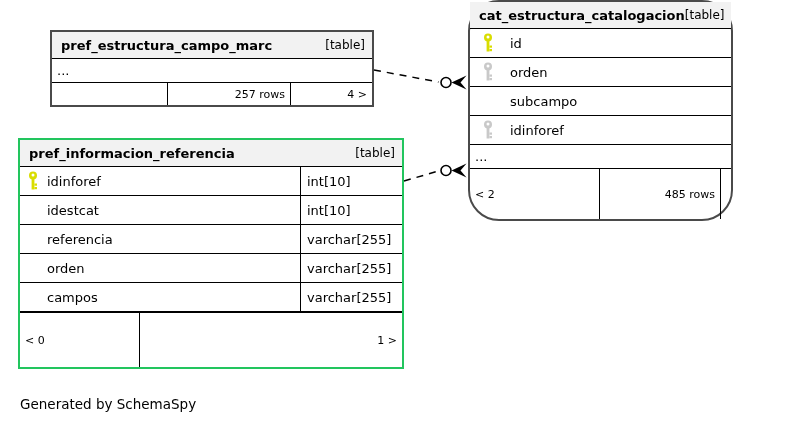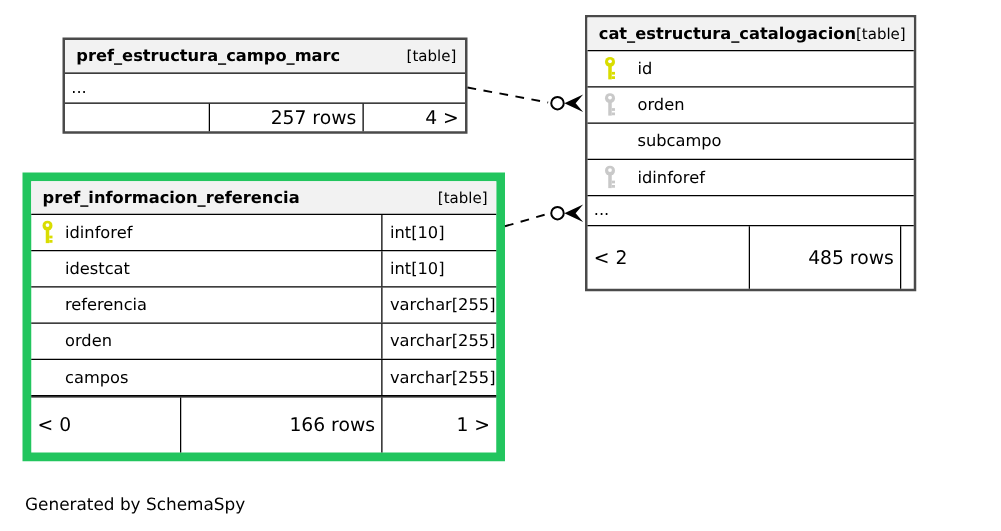--- a/index.html
+++ b/index.html
@@ -5,21 +5,21 @@
   html,body { margin:0; padding:0; }
   body {
     width:801px; height:425px; background:#ffffff; position:relative;
     font-family:"DejaVu Sans","Liberation Sans",sans-serif; color:#000;
     overflow:hidden;
   }
   .tbl {
     position:absolute; background:#fff; box-sizing:border-box;
     border:2px solid #4a4a4a; display:flex; flex-direction:column;
   }
-  .tbl.focus { border:7px solid #22c55e; }
+  .tbl.focus { border:2px solid #22c55e; }
   .tbl-header {
     display:flex; justify-content:space-between; align-items:center;
     background:#f2f2f2; padding:0 7px 0 9px; font-weight:bold; font-size:13px;
     border-bottom:1px solid #000; flex:0 0 27px; box-sizing:border-box;
   }
   .tbl-badge { font-weight:normal; font-size:12px; }
   .row {
     position:relative; display:flex; align-items:center; font-size:13px;
     border-bottom:1px solid #000; box-sizing:border-box; flex:0 0 29px;
   }
@@ -36,21 +36,21 @@
   .type-cell {
     position:absolute; left:280px; top:0; bottom:0; right:0;
     border-left:1px solid #000; padding-left:6px;
     display:flex; align-items:center;
   }
   .ellipsis-row {
     display:flex; align-items:center; font-size:13px; padding-left:5px;
     border-bottom:1px solid #000; box-sizing:border-box; flex:0 0 24px;
   }
   .footer-row {
-    display:flex; flex:1 1 auto; font-size:15px; box-sizing:border-box;
+    display:flex; flex:1 1 auto; font-size:11px; box-sizing:border-box;
   }
   .footer-cell {
     display:flex; align-items:center; box-sizing:border-box; padding:0 5px;
     border-left:1px solid #000; overflow:hidden; white-space:nowrap;
   }
   .footer-cell:first-child { border-left:none; }
   .footer-cell.right { justify-content:flex-end; }
   .overlay { position:absolute; left:0; top:0; pointer-events:none; }
   .note { position:absolute; left:20px; top:396px; font-size:13.5px; }
 </style>
@@ -99,26 +99,25 @@
     <span class="colname">orden</span>
     <span class="type-cell">varchar[255]</span>
   </div>
   <div class="row">
     <span class="colname">campos</span>
     <span class="type-cell">varchar[255]</span>
   </div>
 
   <div class="footer-row" style="border-top:1px solid #000;">
     <div class="footer-cell" style="width:119px;">&lt; 0</div>
-    <div class="footer-cell right" style="width:161px;">166 rows</div>
     <div class="footer-cell right" style="flex:1;">1 &gt;</div>
   </div>
 </div>
 
-<div class="tbl wide-indent" style="left:468px; top:12px; width:265px; height:221px;">
+<div class="tbl wide-indent" style="left:468px; top:0; width:265px; height:221px;border-radius:31px;">
   <div class="tbl-header">
     <span>cat_estructura_catalogacion</span>
     <span class="tbl-badge">[table]</span>
   </div>
 
   <div class="row">
     <svg class="key key-primary" viewBox="0 0 12 20">
       <circle cx="6" cy="4.5" r="4" fill="currentColor"></circle>
         <circle cx="6" cy="4" r="1.5" fill="#fff"></circle>
       <rect x="4.6" y="7.5" width="2.8" height="11" fill="currentColor"></rect>

